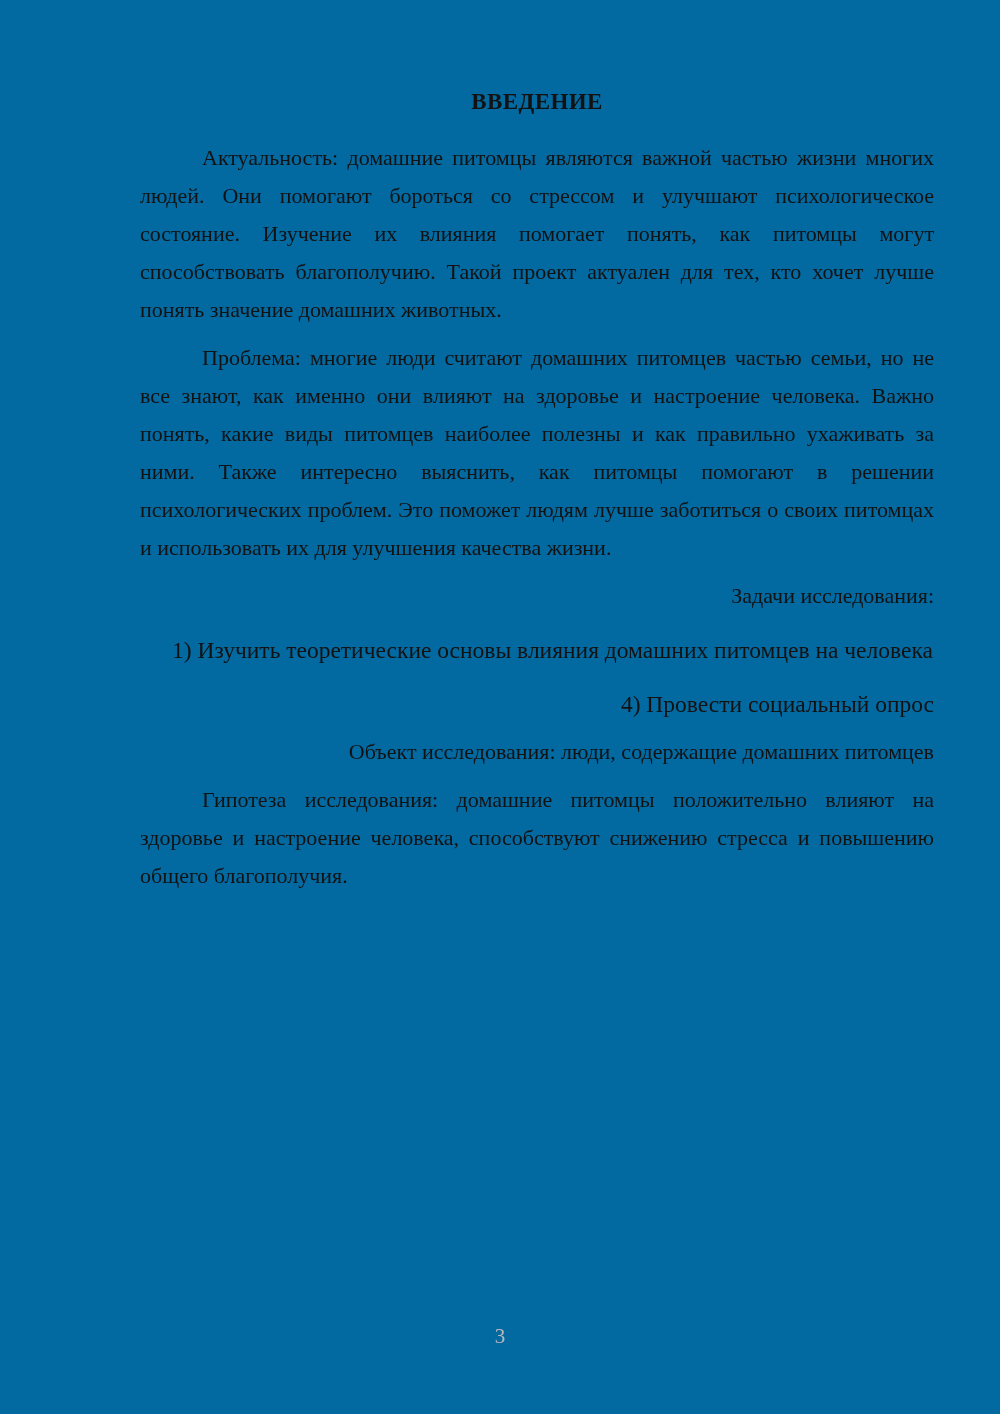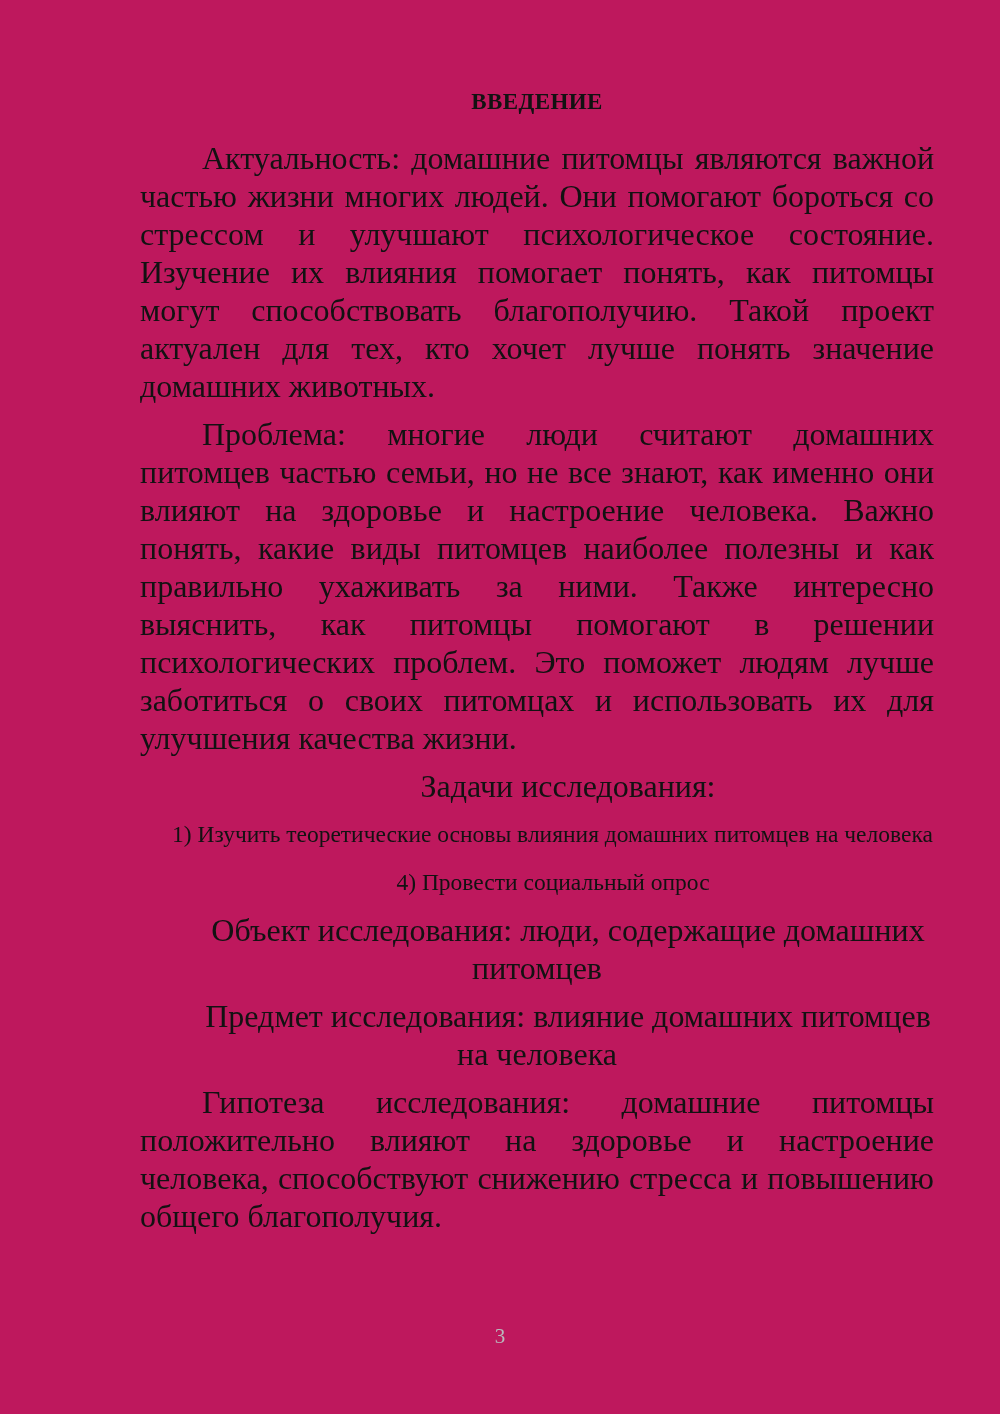--- a/index.html
+++ b/index.html
@@ -13,21 +13,21 @@
     font-family: "Liberation Serif", "DejaVu Serif", serif;
     color: #121212;
     -webkit-font-smoothing: antialiased;
   }
 
   .page {
     position: relative;
     width: 1000px;
     height: 1414px;
     margin: 0 auto;
-    background: #be185d;
+    background: #0369a1;
     overflow: hidden;
     box-sizing: border-box;
   }
 
   .content {
     position: absolute;
     left: 140px;
     top: 88px;
     width: 794px;
   }
@@ -35,47 +35,47 @@
   .doc-title {
     font-size: 23px;
     font-weight: bold;
     text-align: center;
     letter-spacing: 0.4px;
     margin: 0 0 22px 0;
     line-height: 1.25;
   }
 
   .para {
-    font-size: 32px;
+    font-size: 22px;
     line-height: 38px;
     text-align: justify;
     text-justify: inter-word;
     text-indent: 62px;
     margin: 0 0 10px 0;
     hyphens: none;
   }
 
   
   .para.tasks-heading {
     text-indent: 62px;
     margin-bottom: 10px;
   }
 
   .list-item {
     font-size: 23.5px;
     line-height: 38px;
     text-align: justify;
     text-justify: inter-word;
     text-indent: 32px;
-    margin: 4px 0 10px 0;
+    margin: 16px 0 10px 0;
   }
 
   .list-item.short,
   .para.short {
-    text-align: center;
+    text-align: right;
   }
 
   .page-number {
     position: absolute;
     left: 0;
     right: 0;
     top: 1326px;
     text-align: center;
     font-size: 21px;
     color: #b9b9bd;
@@ -100,21 +100,20 @@
 
     <p class="list-item">1)  Изучить теоретические основы влияния домашних питомцев на человека</p>
 
 
 
     <p class="list-item short">4) Провести социальный опрос</p>
 
 
     <p class="para short">Объект исследования: люди, содержащие домашних питомцев</p>
 
-    <p class="para short">Предмет исследования: влияние домашних питомцев на человека</p>
 
     <p class="para">Гипотеза исследования: домашние питомцы положительно влияют на здоровье и настроение человека, способствуют снижению стресса и повышению общего благополучия.</p>
 
   </div>
 
   <div class="page-number">3</div>
 
 </div>
 
 </body></html>

